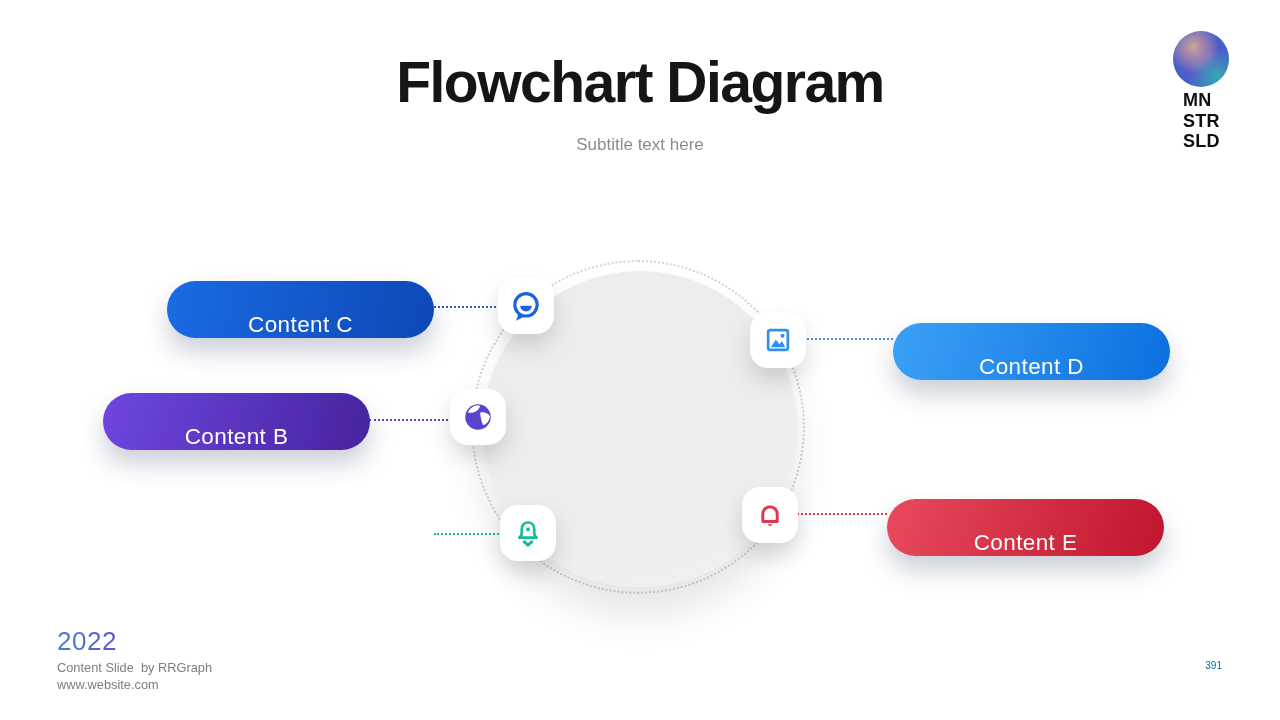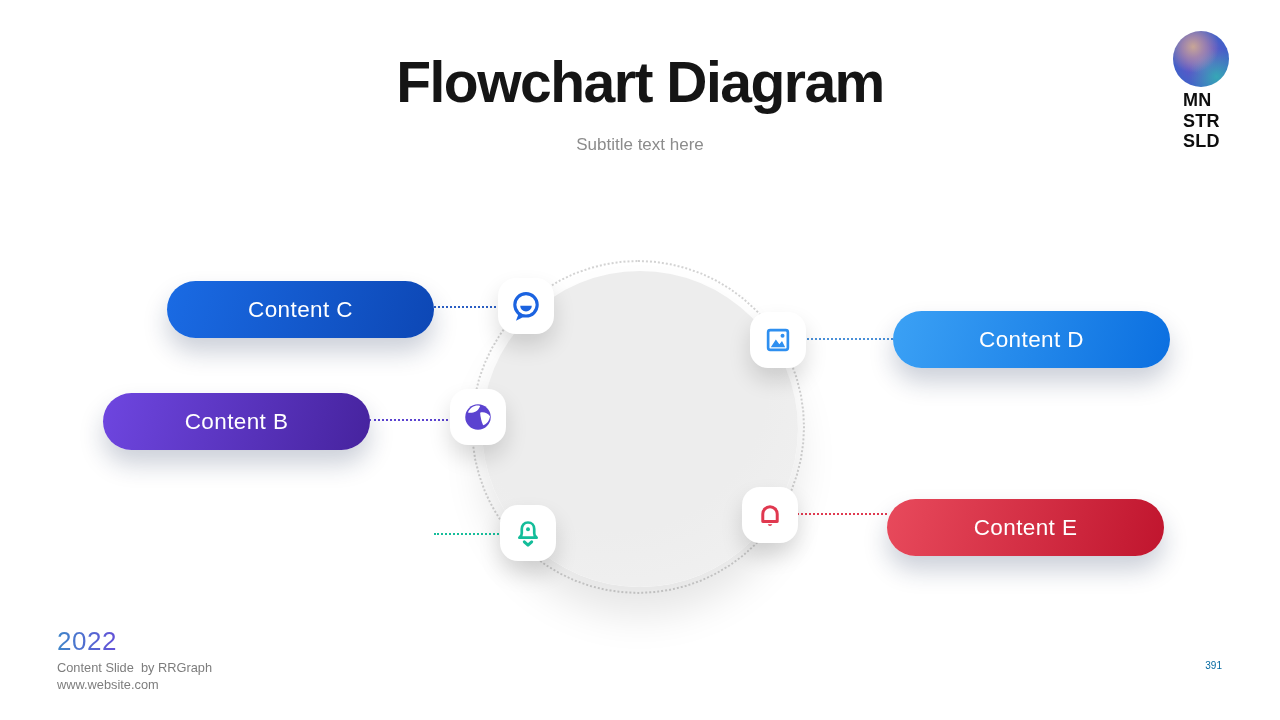--- a/index.html
+++ b/index.html
@@ -68,21 +68,21 @@
     border-radius: 50%;
     background: radial-gradient(circle at 42% 34%, #ededed 0%, #ededed 55%, #f2f2f2 100%);
     box-shadow: 0 28px 40px rgba(0,0,0,0.10);
   }
 
   .pill {
     position: absolute;
     height: 57px;
     border-radius: 29px;
     display: flex;
-    align-items: center;
+    align-items: flex-end;
     justify-content: center;
     color: #ffffff;
     font-size: 22.5px;
     font-weight: 500;
     letter-spacing: 0.4px;
     box-shadow: 0 14px 24px rgba(25, 40, 80, 0.22);
   }
   .pill-c { left: 167px; top: 281px; width: 267px; }
   .pill-b { left: 103px; top: 393px; width: 267px; }
   .pill-a { left: 167px; top: 507px; width: 267px; }
@@ -172,21 +172,21 @@
   <div class="connector conn-a" style="border-top-color: rgb(22, 189, 154);"></div>
   <div class="connector conn-d" style="border-top-color: rgb(74, 144, 216);"></div>
   <div class="connector conn-e" style="border-top-color: rgb(224, 58, 80);"></div>
 
   <div class="pill pill-c" style="background: linear-gradient(105deg, rgb(26, 107, 228), rgb(13, 71, 181));">
     <span>Content C</span>
   </div>
   <div class="pill pill-b" style="background: linear-gradient(105deg, rgb(110, 70, 224), rgb(70, 35, 158));">
     <span>Content B</span>
   </div>
-  <div class="pill pill-d" style="background: linear-gradient(105deg, rgb(59, 161, 245), rgb(11, 111, 224));">
+  <div class="pill pill-d" style="background: linear-gradient(105deg, rgb(59, 161, 245), rgb(11, 111, 224)); margin-top: 12px;">
     <span>Content D</span>
   </div>
   <div class="pill pill-e" style="background: linear-gradient(105deg, rgb(232, 74, 92), rgb(192, 21, 46)); margin-top: 13px;">
     <span>Content E</span>
   </div>
 
   <div class="badge badge-c" style="color: rgb(27, 99, 224);">
     <svg width="34" height="34" viewBox="0 0 24 24">
       <circle cx="12" cy="11.2" r="7.9" fill="none" stroke="currentColor" stroke-width="2.2"></circle>
       <path d="M7.9 11.8 A4.1 4.1 0 0 0 16.1 11.8 Z" fill="currentColor"></path>

